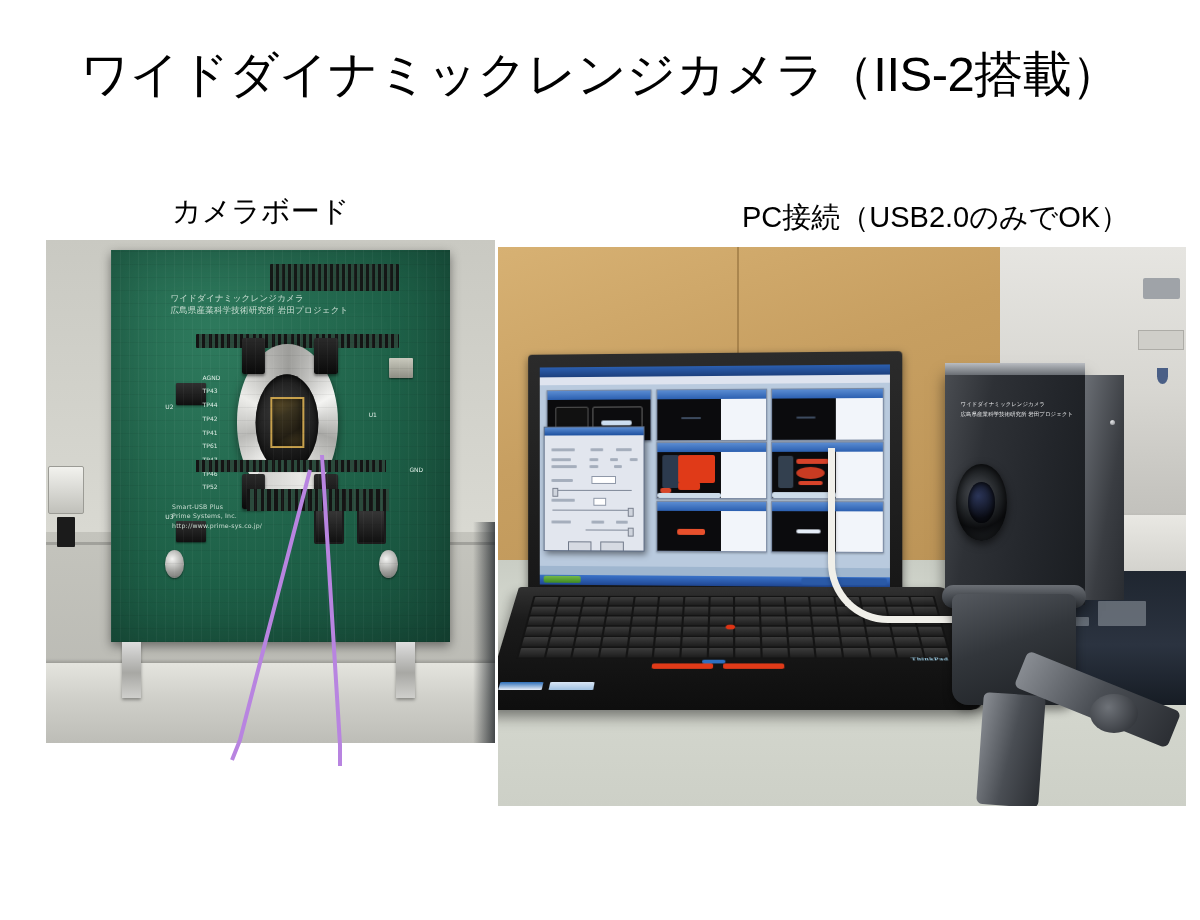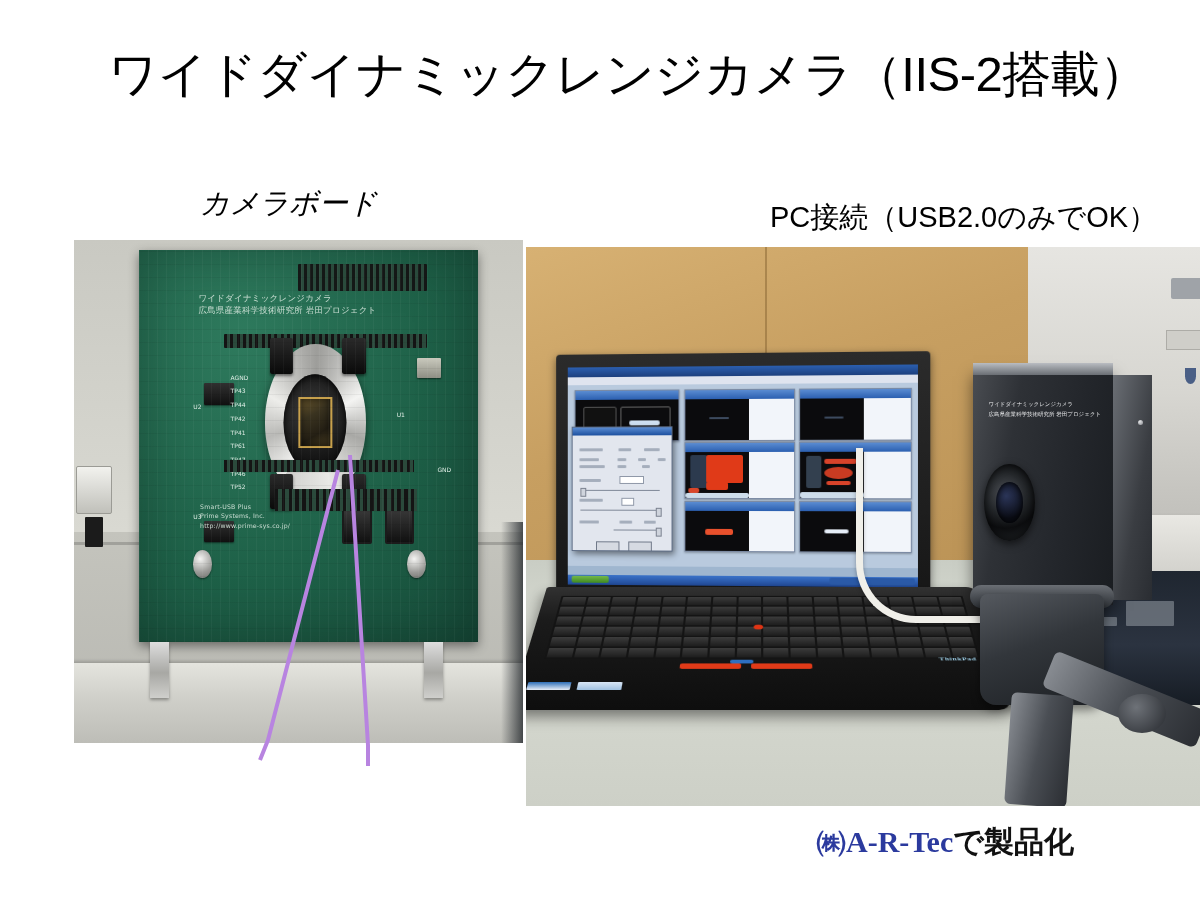--- a/index.html
+++ b/index.html
@@ -2,39 +2,39 @@
 <html lang="ja"><head>
 <meta charset="utf-8">
 <title>ワイドダイナミックレンジカメラ</title>
 <style>
   html,body{margin:0;padding:0;background:#ffffff;}
   body{
     width:1200px;height:920px;position:relative;overflow:hidden;
     font-family:"Liberation Sans","DejaVu Sans",sans-serif;
     color:#000;
   }
-  .slide{position:absolute;inset:0;background:#fff;margin-left:28px;}
+  .slide{position:absolute;inset:0;background:#fff;}
 
   
   .title{
     position:absolute;left:0;top:46px;width:1200px;
     text-align:center;
     font-size:49px;line-height:1.15;
     font-weight:400;
     letter-spacing:-0.5px;
     color:#000;
     white-space:nowrap;
   }
 
   
   .cap{
     position:absolute;font-size:29px;color:#000;white-space:nowrap;
     font-weight:400;letter-spacing:0px;
   }
-  .cap-left{left:172px;top:184px;font-style:italic;}
+  .cap-left{left:172px;top:192px;}
   .cap-right{left:742px;top:198px;}
 
   
   .photo{position:absolute;overflow:hidden;background:#8d8d86;}
   .photo-board{left:46px;top:240px;width:449px;height:503px;}
   .photo-pc{left:498px;top:247px;width:688px;height:559px;}
 
   
   .pb-bg{
     position:absolute;inset:0;
@@ -748,17 +748,14 @@
     <div class="tripod-leg leg-b"></div>
     <div class="tripod-knob"></div>
   </div>
 
   <svg class="callout-svg" viewBox="0 0 1200 920">
     <polyline points="232,760 240,740 310,470" fill="none" stroke="#b884e0" stroke-width="4" stroke-linejoin="round"></polyline>
     <polyline points="340,766 340,745 322,455" fill="none" stroke="#b884e0" stroke-width="4" stroke-linejoin="round"></polyline>
   </svg>
 
 
-  <div class="footer">
-    <span class="brand">㈱A-R-Tec</span><span class="tail">で製品化</span>
-  </div>
 
 </div>
 
 </body></html>

